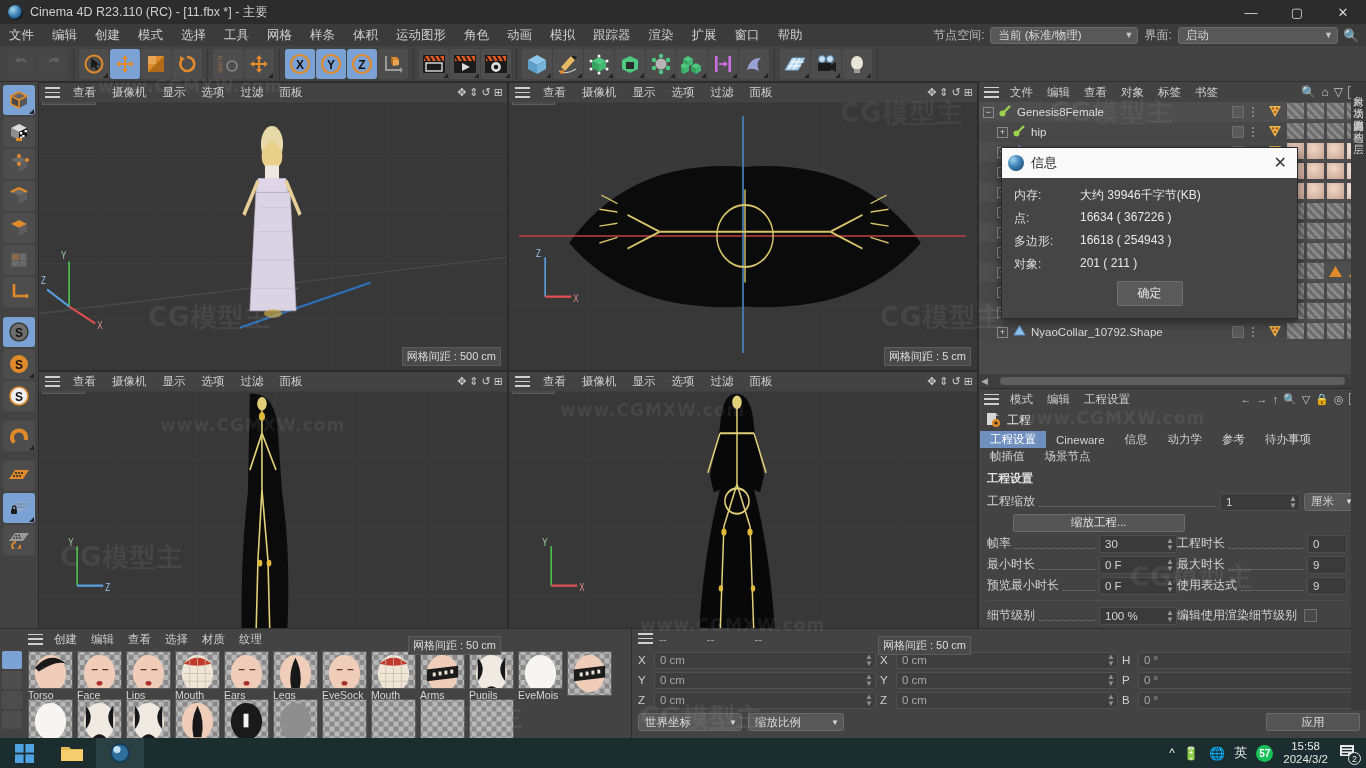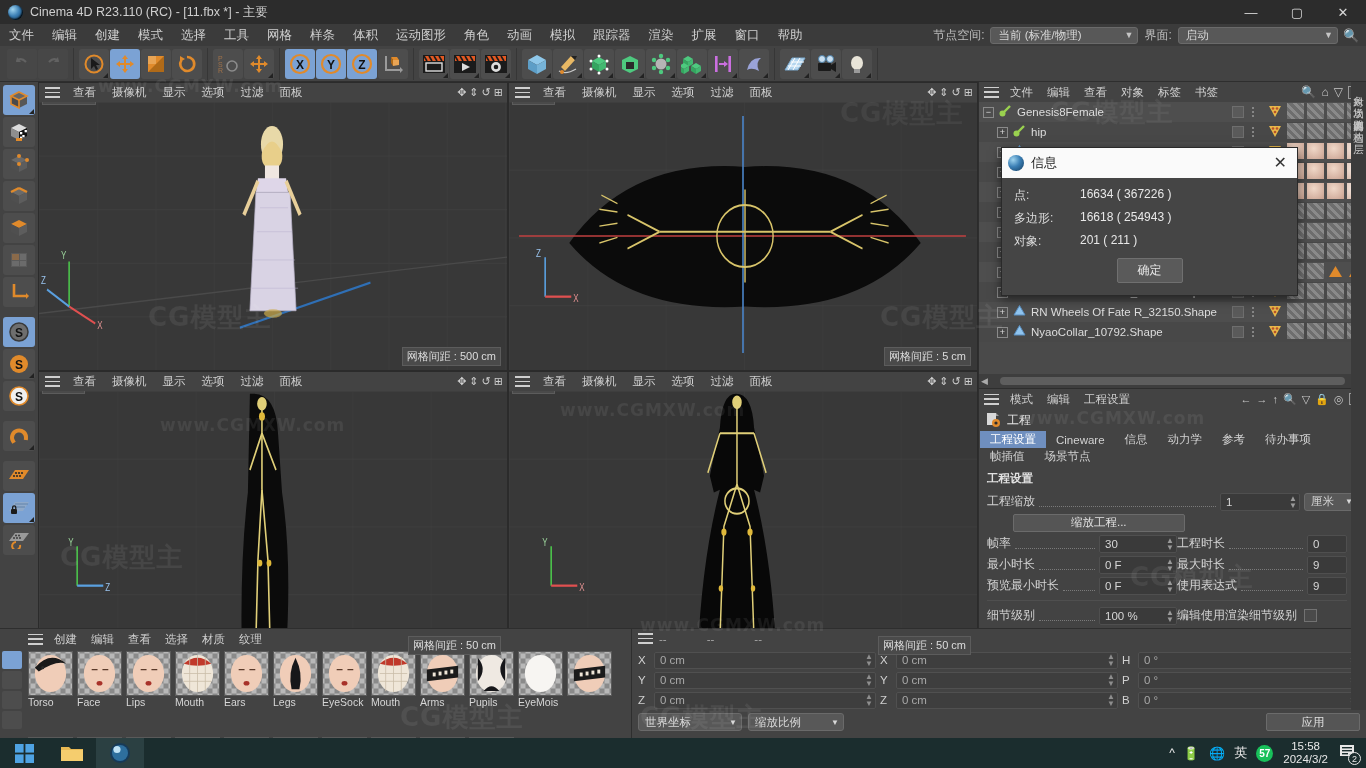--- a/index.html
+++ b/index.html
@@ -123,21 +123,21 @@
   .pbtnwide{background:#555;border:1px solid #6b6b6b;border-radius:2px;height:18px;display:flex;align-items:center;justify-content:center;color:#e0e0e0;font-size:11.5px;}
   .pcol{display:flex;flex-direction:column;}
   .hr{height:1px;background:#4f4f4f;margin:4px 0;}
   
   #vtabs{position:absolute;right:0;top:82px;width:15px;bottom:58px;background:#3b3b3b;z-index:20;}
   #vtabs .vt{writing-mode:vertical-rl;font-size:10.5px;color:#c6c6c6;padding:6px 1px;text-align:center;}
   
   #bottom{position:absolute;left:0;right:0;bottom:30px;height:110px;display:flex;background:#434343;border-top:1px solid #2e2e2e;}
   #matpanel{width:632px;display:flex;flex-direction:column;border-right:1px solid #2e2e2e;}
   #matgrid{flex:1;display:flex;flex-wrap:wrap;gap:0px;padding:2px 0 0 26px;align-content:flex-start;overflow:hidden;position:relative;}
-  .mat{width:49px;height:86px;display:flex;flex-direction:column;align-items:center;}
+  .mat{width:49px;height:48px;display:flex;flex-direction:column;align-items:center;}
   .mat .sw{width:45px;height:45px;border:1px solid #5a5a5a;position:relative;overflow:hidden;}
   .mat .mn{font-size:10.5px;color:#d6d6d6;width:47px;text-align:left;padding-left:1px;white-space:nowrap;overflow:hidden;}
   #matleftbar{position:absolute;left:0;top:0;width:24px;bottom:0;background:#434343;display:flex;flex-direction:column;align-items:center;gap:2px;padding-top:2px;}
   #coordpanel{flex:1;display:flex;flex-direction:column;}
   #coordhdr{height:19px;display:flex;align-items:center;padding-left:6px;gap:40px;color:#a9a9a9;font-size:11.5px;}
   #coordhdr .burger{width:15px;height:11px;display:flex;flex-direction:column;justify-content:space-between;margin-right:6px;}
   #coordhdr .burger i{display:block;height:1.6px;background:#cfcfcf;}
   #coordbody{flex:1;padding:2px 6px 4px 6px;}
   .crow{display:flex;align-items:center;gap:4px;height:20px;}
   .clab{width:12px;color:#d0d0d0;font-size:11.5px;}
@@ -1530,20 +1530,24 @@
 
       <div id="infodlg">
         <div class="ttl">
           <div class="lg"></div>
           <div class="tx">信息</div>
           <div class="x">✕</div>
         </div>
         <div class="bd">
           <div id="info-rows">
               <div class="r">
+                <span class="k">内存:</span>
+               <span class="v">大约 39946千字节(KB)</span>
+              </div>
+              <div class="r">
                 <span class="k">点:</span>
                <span class="v">16634 ( 367226 )</span>
               </div>
               <div class="r">
                 <span class="k">多边形:</span>
                <span class="v">16618 ( 254943 )</span>
               </div>
               <div class="r">
                 <span class="k">对象:</span>
                <span class="v">201 ( 211 )</span>

